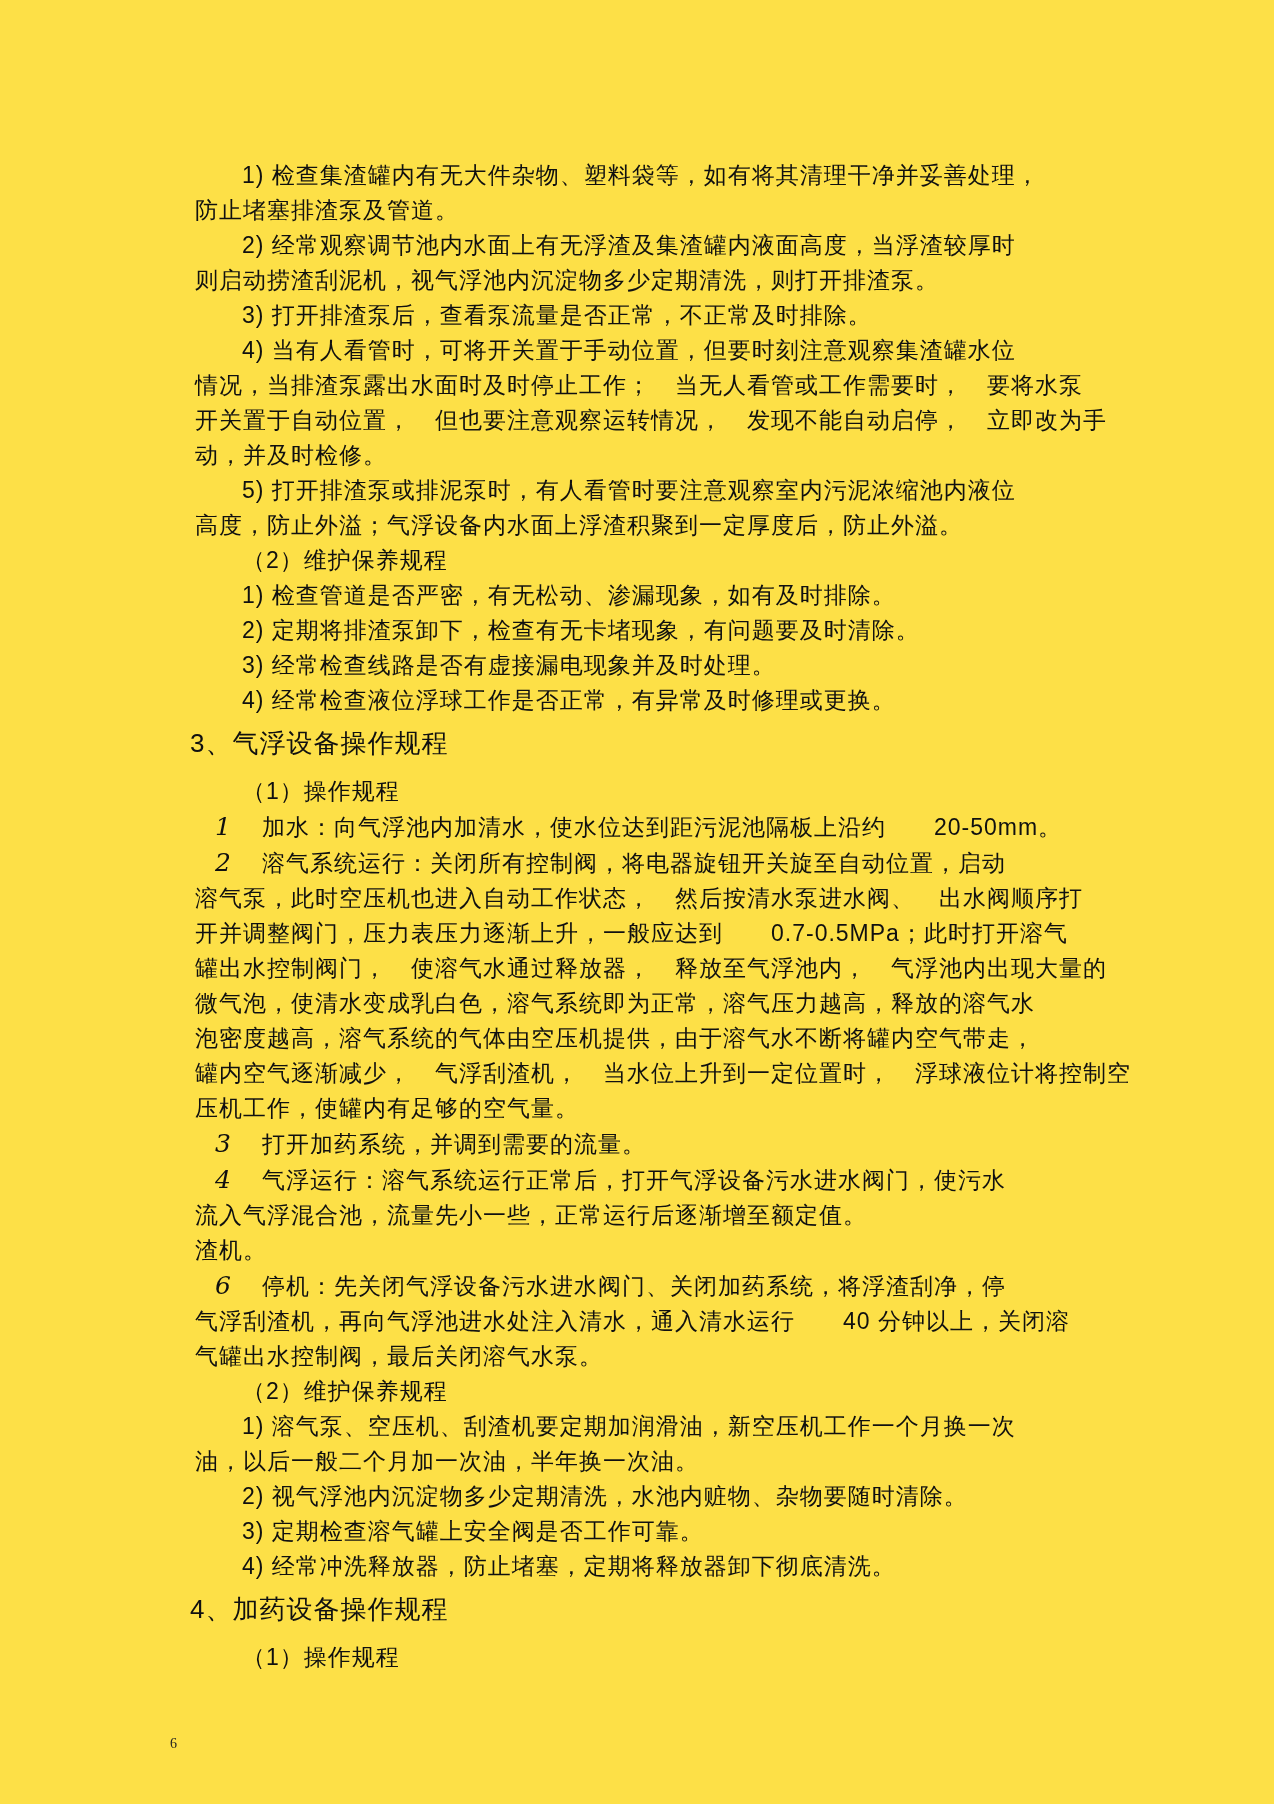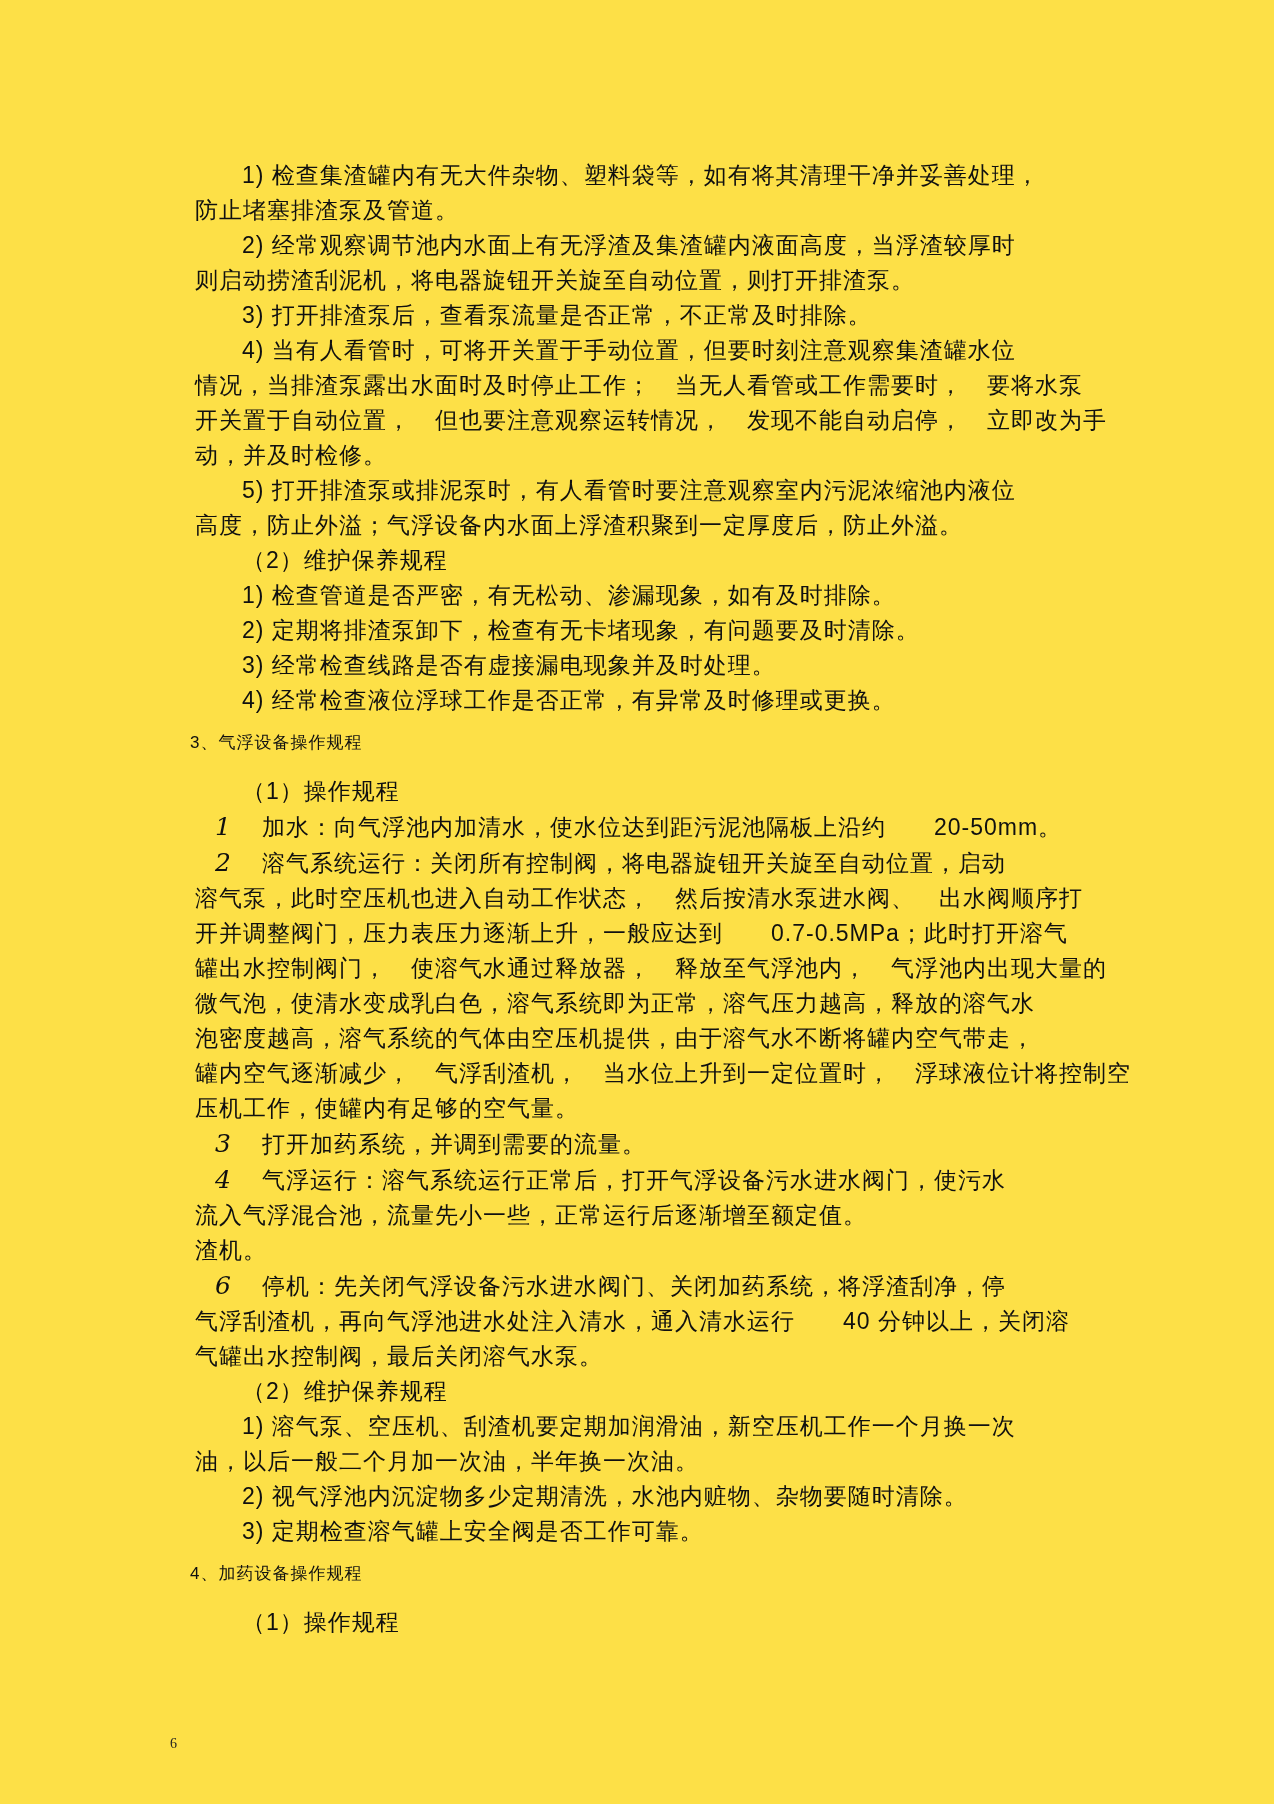--- a/index.html
+++ b/index.html
@@ -24,21 +24,21 @@
     line-height: 35px;
     letter-spacing: 1px;
     white-space: nowrap;
     text-align: left;
   }
   
   .ind  { text-indent: 47px; }
   
   .ind2 { text-indent: 20px; }
   .heading {
-    font-size: 17px;
+    font-size: 26px;
     line-height: 40px;
     letter-spacing: 1px;
     white-space: nowrap;
     margin-top: 5px;
     margin-bottom: 11px;
     text-indent: -5px;
   }
   .cnum {
     font-family: "DejaVu Serif", serif;
     font-style: italic;
@@ -57,21 +57,21 @@
 </head>
 <body>
 
 <div class="page">
   <div class="content">
 
     <div class="line ind">1) 检查集渣罐内有无大件杂物、塑料袋等，如有将其清理干净并妥善处理，</div>
     <div class="line">防止堵塞排渣泵及管道。</div>
 
     <div class="line ind">2) 经常观察调节池内水面上有无浮渣及集渣罐内液面高度，当浮渣较厚时</div>
-    <div class="line">则启动捞渣刮泥机，将电器旋钮开关旋至自动位置，则打开排渣泵。</div>
+    <div class="line">则启动捞渣刮泥机，视气浮池内沉淀物多少定期清洗，则打开排渣泵。</div>
 
     <div class="line ind">3) 打开排渣泵后，查看泵流量是否正常，不正常及时排除。</div>
 
     <div class="line ind">4) 当有人看管时，可将开关置于手动位置，但要时刻注意观察集渣罐水位</div>
     <div class="line">情况，当排渣泵露出水面时及时停止工作；　当无人看管或工作需要时，　要将水泵</div>
     <div class="line">开关置于自动位置，　但也要注意观察运转情况，　发现不能自动启停，　立即改为手</div>
     <div class="line">动，并及时检修。</div>
 
     <div class="line ind">5) 打开排渣泵或排泥泵时，有人看管时要注意观察室内污泥浓缩池内液位</div>
     <div class="line">高度，防止外溢；气浮设备内水面上浮渣积聚到一定厚度后，防止外溢。</div>
@@ -107,20 +107,21 @@
     <div class="line ind2"><span class="cnum">6</span><span>停机：先关闭气浮设备污水进水阀门、关闭加药系统，将浮渣刮净，停</span></div>
     <div class="line">气浮刮渣机，再向气浮池进水处注入清水，通入清水运行　　40 分钟以上，关闭溶</div>
     <div class="line">气罐出水控制阀，最后关闭溶气水泵。</div>
 
     <div class="line ind">（2）维护保养规程</div>
 
     <div class="line ind">1) 溶气泵、空压机、刮渣机要定期加润滑油，新空压机工作一个月换一次</div>
     <div class="line">油，以后一般二个月加一次油，半年换一次油。</div>
     <div class="line ind">2) 视气浮池内沉淀物多少定期清洗，水池内赃物、杂物要随时清除。</div>
     <div class="line ind">3) 定期检查溶气罐上安全阀是否工作可靠。</div>
+    <div class="line ind">4) 经常冲洗释放器，防止堵塞，定期将释放器卸下彻底清洗。</div>
 
     <div class="heading">4、加药设备操作规程</div>
     <div class="line ind">（1）操作规程</div>
 
   </div>
 
   <div class="pagenum">6</div>
 </div>
 
 </body></html>

